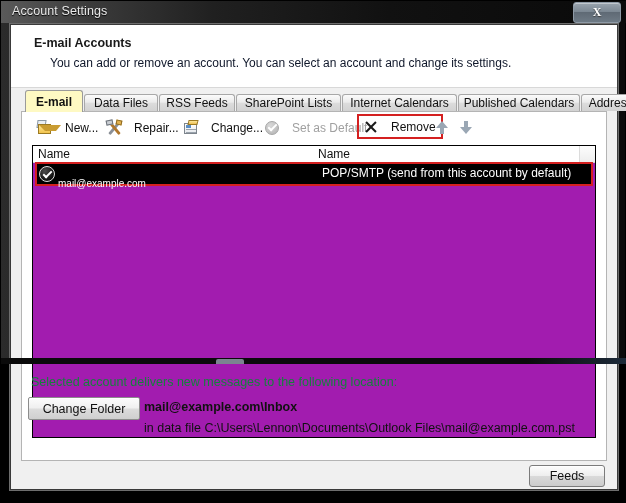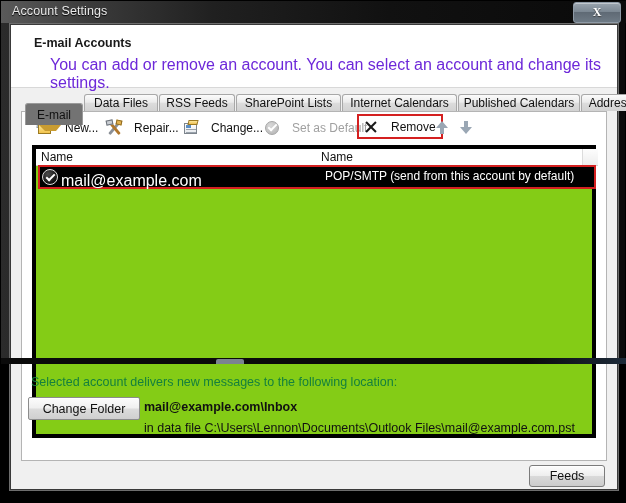--- a/index.html
+++ b/index.html
@@ -74,22 +74,22 @@
   .header-title {
     position: absolute;
     left: 23px; top: 11px;
     font-size: 12.5px;
     font-weight: bold;
     color: #1a1a1a;
   }
   .header-sub {
     position: absolute;
     left: 39px; top: 31px;
-    font-size: 16px;
-    color: #6d28d9;
+    font-size: 12px;
+    color: #0f172a;
   }
 
   
   .tabstrip {
     position: absolute;
     left: 0; top: 64px;
     width: 606px; height: 22px;
   }
   .tab {
     position: absolute;
@@ -101,25 +101,25 @@
     border-bottom: none;
     border-radius: 3px 3px 0 0;
     font-size: 12px;
     color: #111;
     display: flex; align-items: center; justify-content: center;
     padding: 0 6px;
     cursor: pointer;
     white-space: nowrap;
   }
   .tab.active {
-    top: 14px;
+    top: 1px;
     height: 22px;
-    background: #737373;
+    background: #fef9c3;
     border-color: #9a9a9a;
-    font-weight: normal;
+    font-weight: bold;
     z-index: 5;
   }
 
   
   .panel {
     position: absolute;
     left: 10px; top: 86px;
     width: 586px; height: 350px;
     background: #ffffff;
     border: 1px solid #b4b4b4;
@@ -250,22 +250,22 @@
     position: absolute; left: 4px; width: 4px; height: 7px; background: #9aa7b4;
   }
   .arrowbtn.up .stem { top: 6px; }
   .arrowbtn.down .stem { top: 0px; }
 
   
   .listbox {
     position: absolute;
     left: 10px; top: 33px;
     width: 564px; height: 293px;
-    background: #84cc16;
-    border: 4px solid #000000;
+    background: #a21caf;
+    border: 1px solid #000000;
     box-sizing: border-box;
   }
   .list-header {
     position: absolute; left: 0; top: 0;
     width: 562px; height: 17px;
     background: #ffffff;
     border-bottom: 1px solid #d2d2d2;
     box-sizing: border-box;
   }
   .list-header .col {
@@ -302,22 +302,22 @@
     border-radius: 50%;
     background: radial-gradient(circle at 35% 30%, #4b4b4b, #111111 70%);
     border: 1px solid #dedede; box-sizing: border-box;
   }
   .row .acct-icon .tick {
     position: absolute; left: 4px; top: 5px; width: 7px; height: 3px;
     border-left: 2px solid #ffffff; border-bottom: 2px solid #ffffff;
     transform: rotate(-45deg);
   }
   .row .cell-name {
-    position: absolute; left: 21px; top: 5px;
-    font-size: 16px; color: #ffffff; white-space: nowrap;
+    position: absolute; left: 21px; top: 14px;
+    font-size: 10px; color: #ffffff; white-space: nowrap;
   }
   .row .cell-type {
     position: absolute; left: 285px; top: 2px;
     font-size: 12px; color: #ffffff; white-space: nowrap;
   }
 
   
   .deliver-label {
     position: absolute; left: 20px; top: 350px;
     font-size: 12.5px; color: #15803d;

